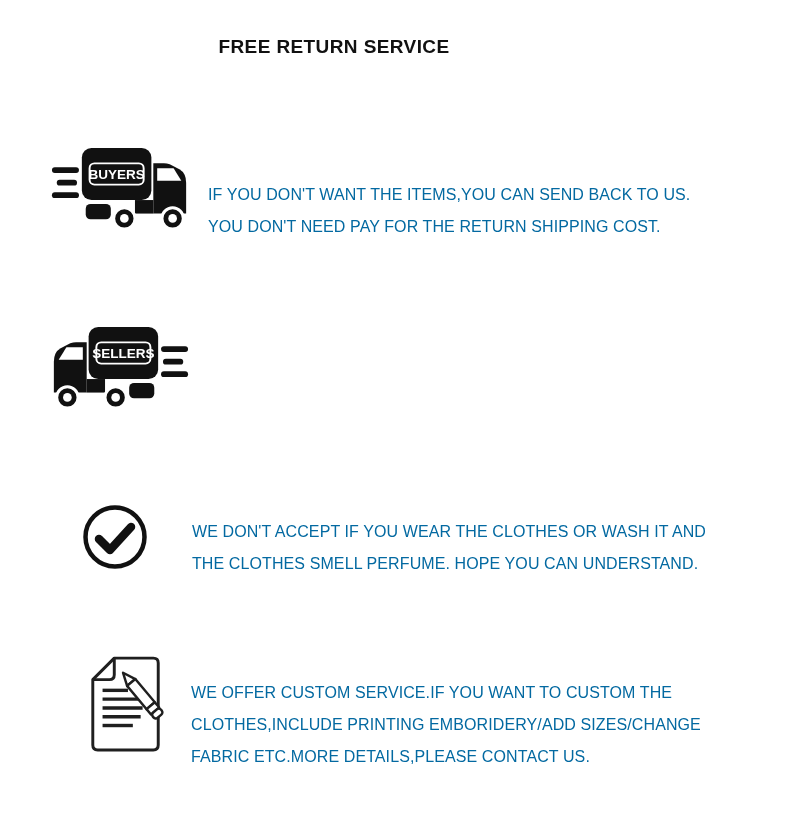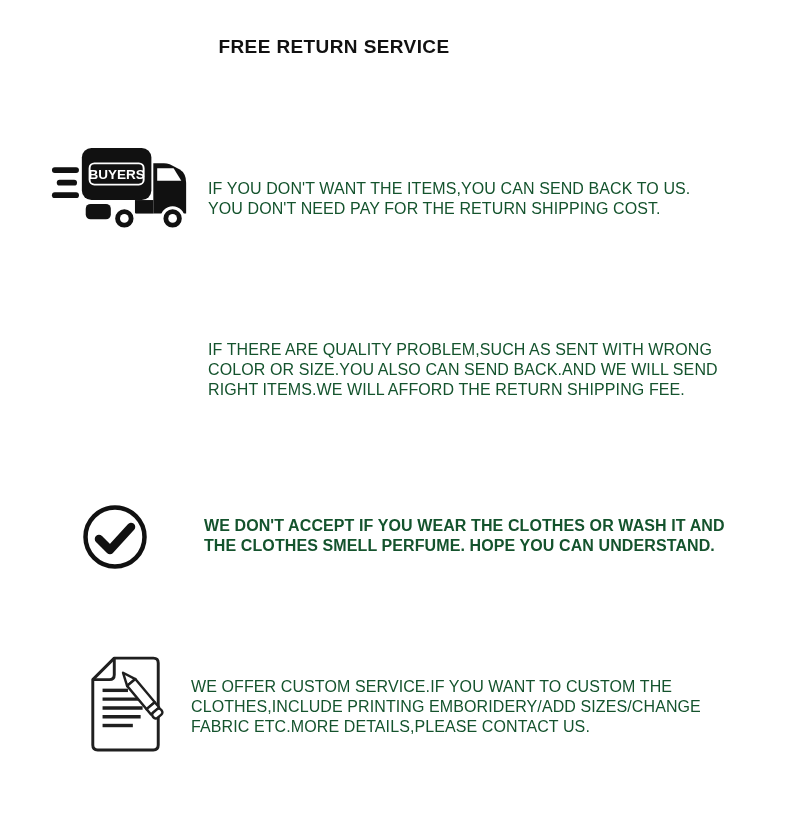--- a/index.html
+++ b/index.html
@@ -14,31 +14,31 @@
   .banner-title {
     position: absolute; top: 36px; left: 0; width: 668px;
     text-align: center;
     font-size: 19px; font-weight: bold; color: #111111;
     letter-spacing: 0.4px;
   }
   .row-icon { position: absolute; }
   .row-text {
     position: absolute;
     width: 585px;
-    font-size: 16px; line-height: 20px;
-    color: #14532d;
+    font-size: 16px; line-height: 32px;
+    color: #0369a1;
     white-space: pre-line;
     letter-spacing: 0.1px;
   }
   .icon-1 { left: 50px;  top: 144px; }
   .text-1 { left: 208px; top: 179px; }
   .icon-2 { left: 50px;  top: 323px; }
   .text-2 { left: 208px; top: 340px; }
   .icon-3 { left: 82px;  top: 504px; }
-  .text-3 { left: 204px; top: 516px; font-weight: bold; }
+  .text-3 { left: 192px; top: 516px; }
   .icon-4 { left: 84px;  top: 655px; }
   .text-4 { left: 191px; top: 677px; }
   svg { display: block; }
   .truck-label {
     font-family: "Liberation Sans", sans-serif;
     font-weight: bold;
     font-size: 14px;
     fill: #ffffff;
   }
 </style>
@@ -65,23 +65,40 @@
       <text x="69" y="36" text-anchor="middle" class="truck-label">BUYERS</text>
       <circle cx="77" cy="77" r="11" fill="#111111" stroke="#ffffff" stroke-width="3"></circle>
       <circle cx="77" cy="77" r="4.5" fill="#ffffff"></circle>
       <circle cx="127" cy="77" r="11" fill="#111111" stroke="#ffffff" stroke-width="3"></circle>
       <circle cx="127" cy="77" r="4.5" fill="#ffffff"></circle>
     </svg>
   </div>
   <div class="row-text text-1">IF YOU DON'T WANT THE ITEMS,YOU CAN SEND BACK TO US.
 YOU DON'T NEED PAY FOR THE RETURN SHIPPING COST.</div>
 
-  <div class="row-text text-2">IF THERE ARE QUALITY PROBLEM,SUCH AS SENT WITH WRONG
-COLOR OR SIZE.YOU ALSO CAN SEND BACK.AND WE WILL SEND
-RIGHT ITEMS.WE WILL AFFORD THE RETURN SHIPPING FEE.</div>
+  <div class="row-icon icon-2">
+    <svg width="140" height="87" viewBox="0 0 145 90" aria-hidden="true">
+      <g fill="#111111">
+        <rect x="115" y="24" width="28" height="6" rx="3"></rect>
+        <rect x="117" y="37" width="21" height="6" rx="3"></rect>
+        <rect x="115" y="50" width="28" height="6" rx="3"></rect>
+        <rect x="40" y="4" width="72" height="54" rx="10"></rect>
+        <path d="M38,20 L27,20 Q24,20 21,21 L11,26 Q4,30 4,40 L4,72 L38,72 Z"></path>
+        <rect x="82" y="62" width="26" height="16" rx="5"></rect>
+        <rect x="38" y="58" width="19" height="14"></rect>
+      </g>
+      <path d="M34,25 L17,25 L9,38 L34,38 Z" fill="#ffffff"></path>
+      <rect x="48" y="20" width="56" height="22" rx="5" fill="none" stroke="#ffffff" stroke-width="2"></rect>
+      <text x="76" y="36" text-anchor="middle" class="truck-label">SELLERS</text>
+      <circle cx="18" cy="77" r="11" fill="#111111" stroke="#ffffff" stroke-width="3"></circle>
+      <circle cx="18" cy="77" r="4.5" fill="#ffffff"></circle>
+      <circle cx="68" cy="77" r="11" fill="#111111" stroke="#ffffff" stroke-width="3"></circle>
+      <circle cx="68" cy="77" r="4.5" fill="#ffffff"></circle>
+    </svg>
+  </div>
 
   <div class="row-icon icon-3">
     <svg width="66" height="66" viewBox="0 0 66 66" aria-hidden="true">
       <circle cx="33" cy="33" r="29.5" fill="none" stroke="#111111" stroke-width="4.5"></circle>
       <path d="M17,35 L28,46 L49,23" fill="none" stroke="#111111" stroke-width="8.5" stroke-linecap="round" stroke-linejoin="round"></path>
     </svg>
   </div>
   <div class="row-text text-3">WE DON'T ACCEPT IF YOU WEAR THE CLOTHES OR WASH IT AND
 THE CLOTHES SMELL PERFUME. HOPE YOU CAN UNDERSTAND.</div>
 

